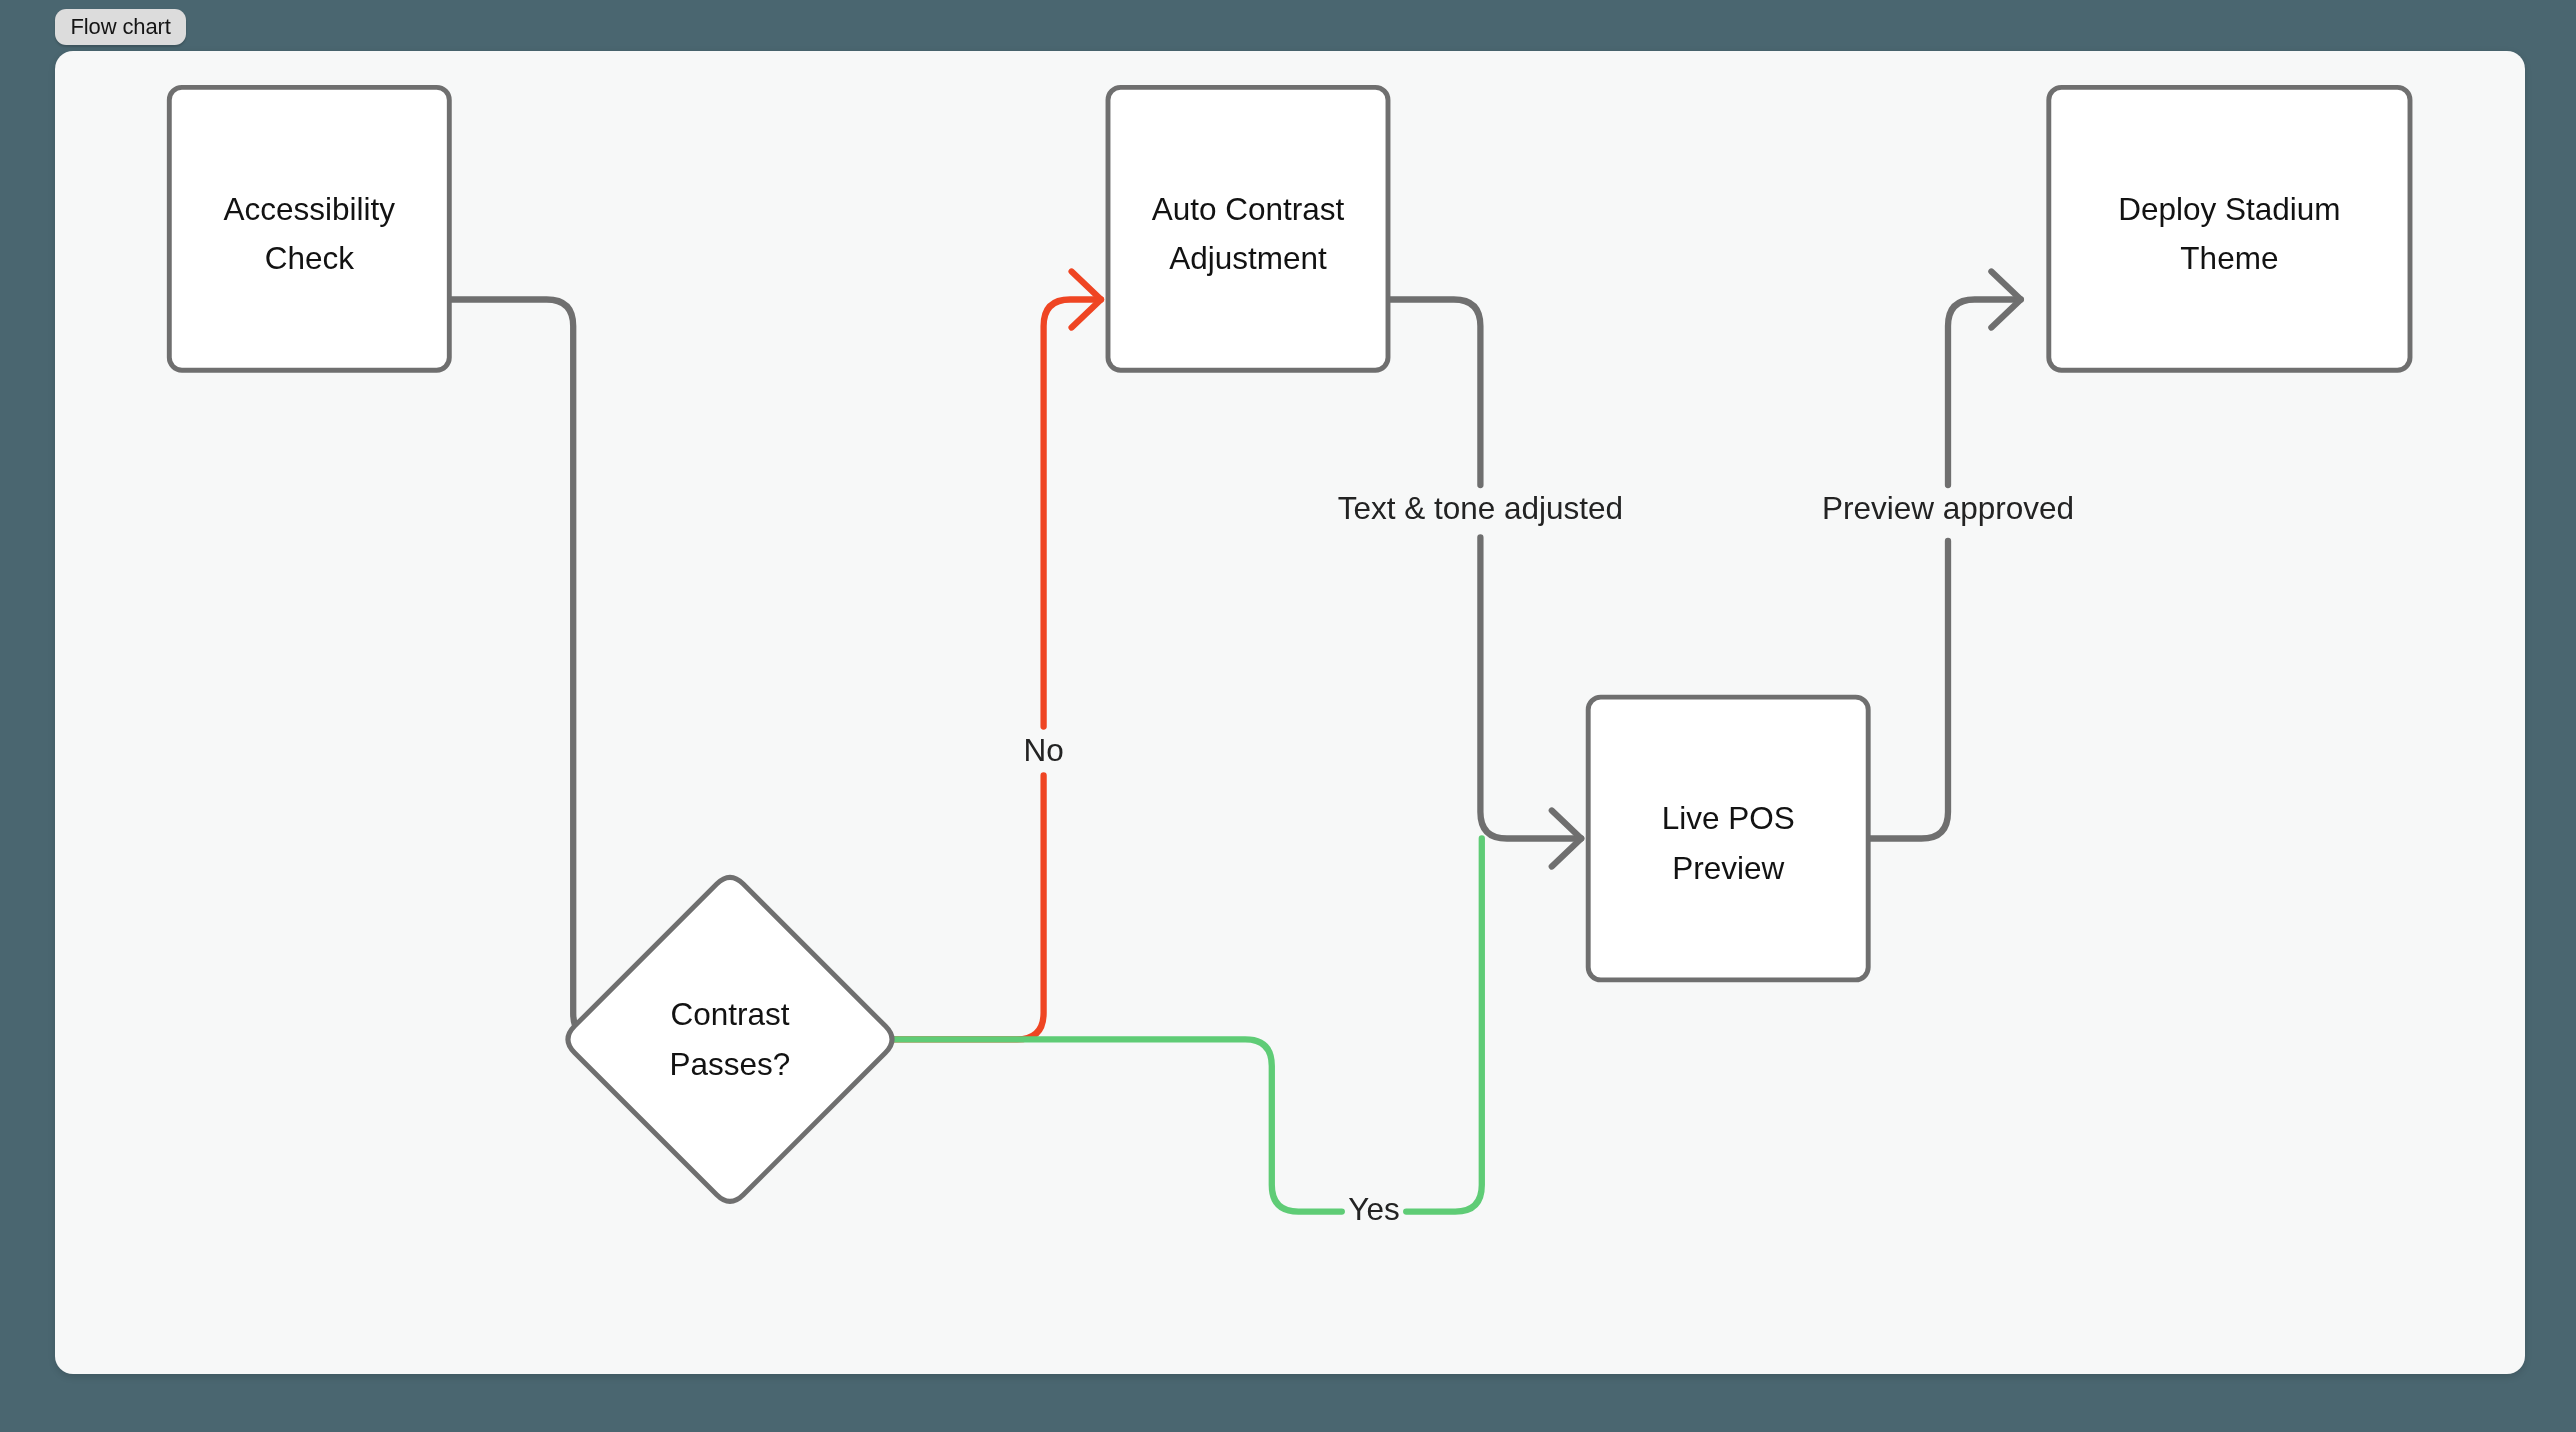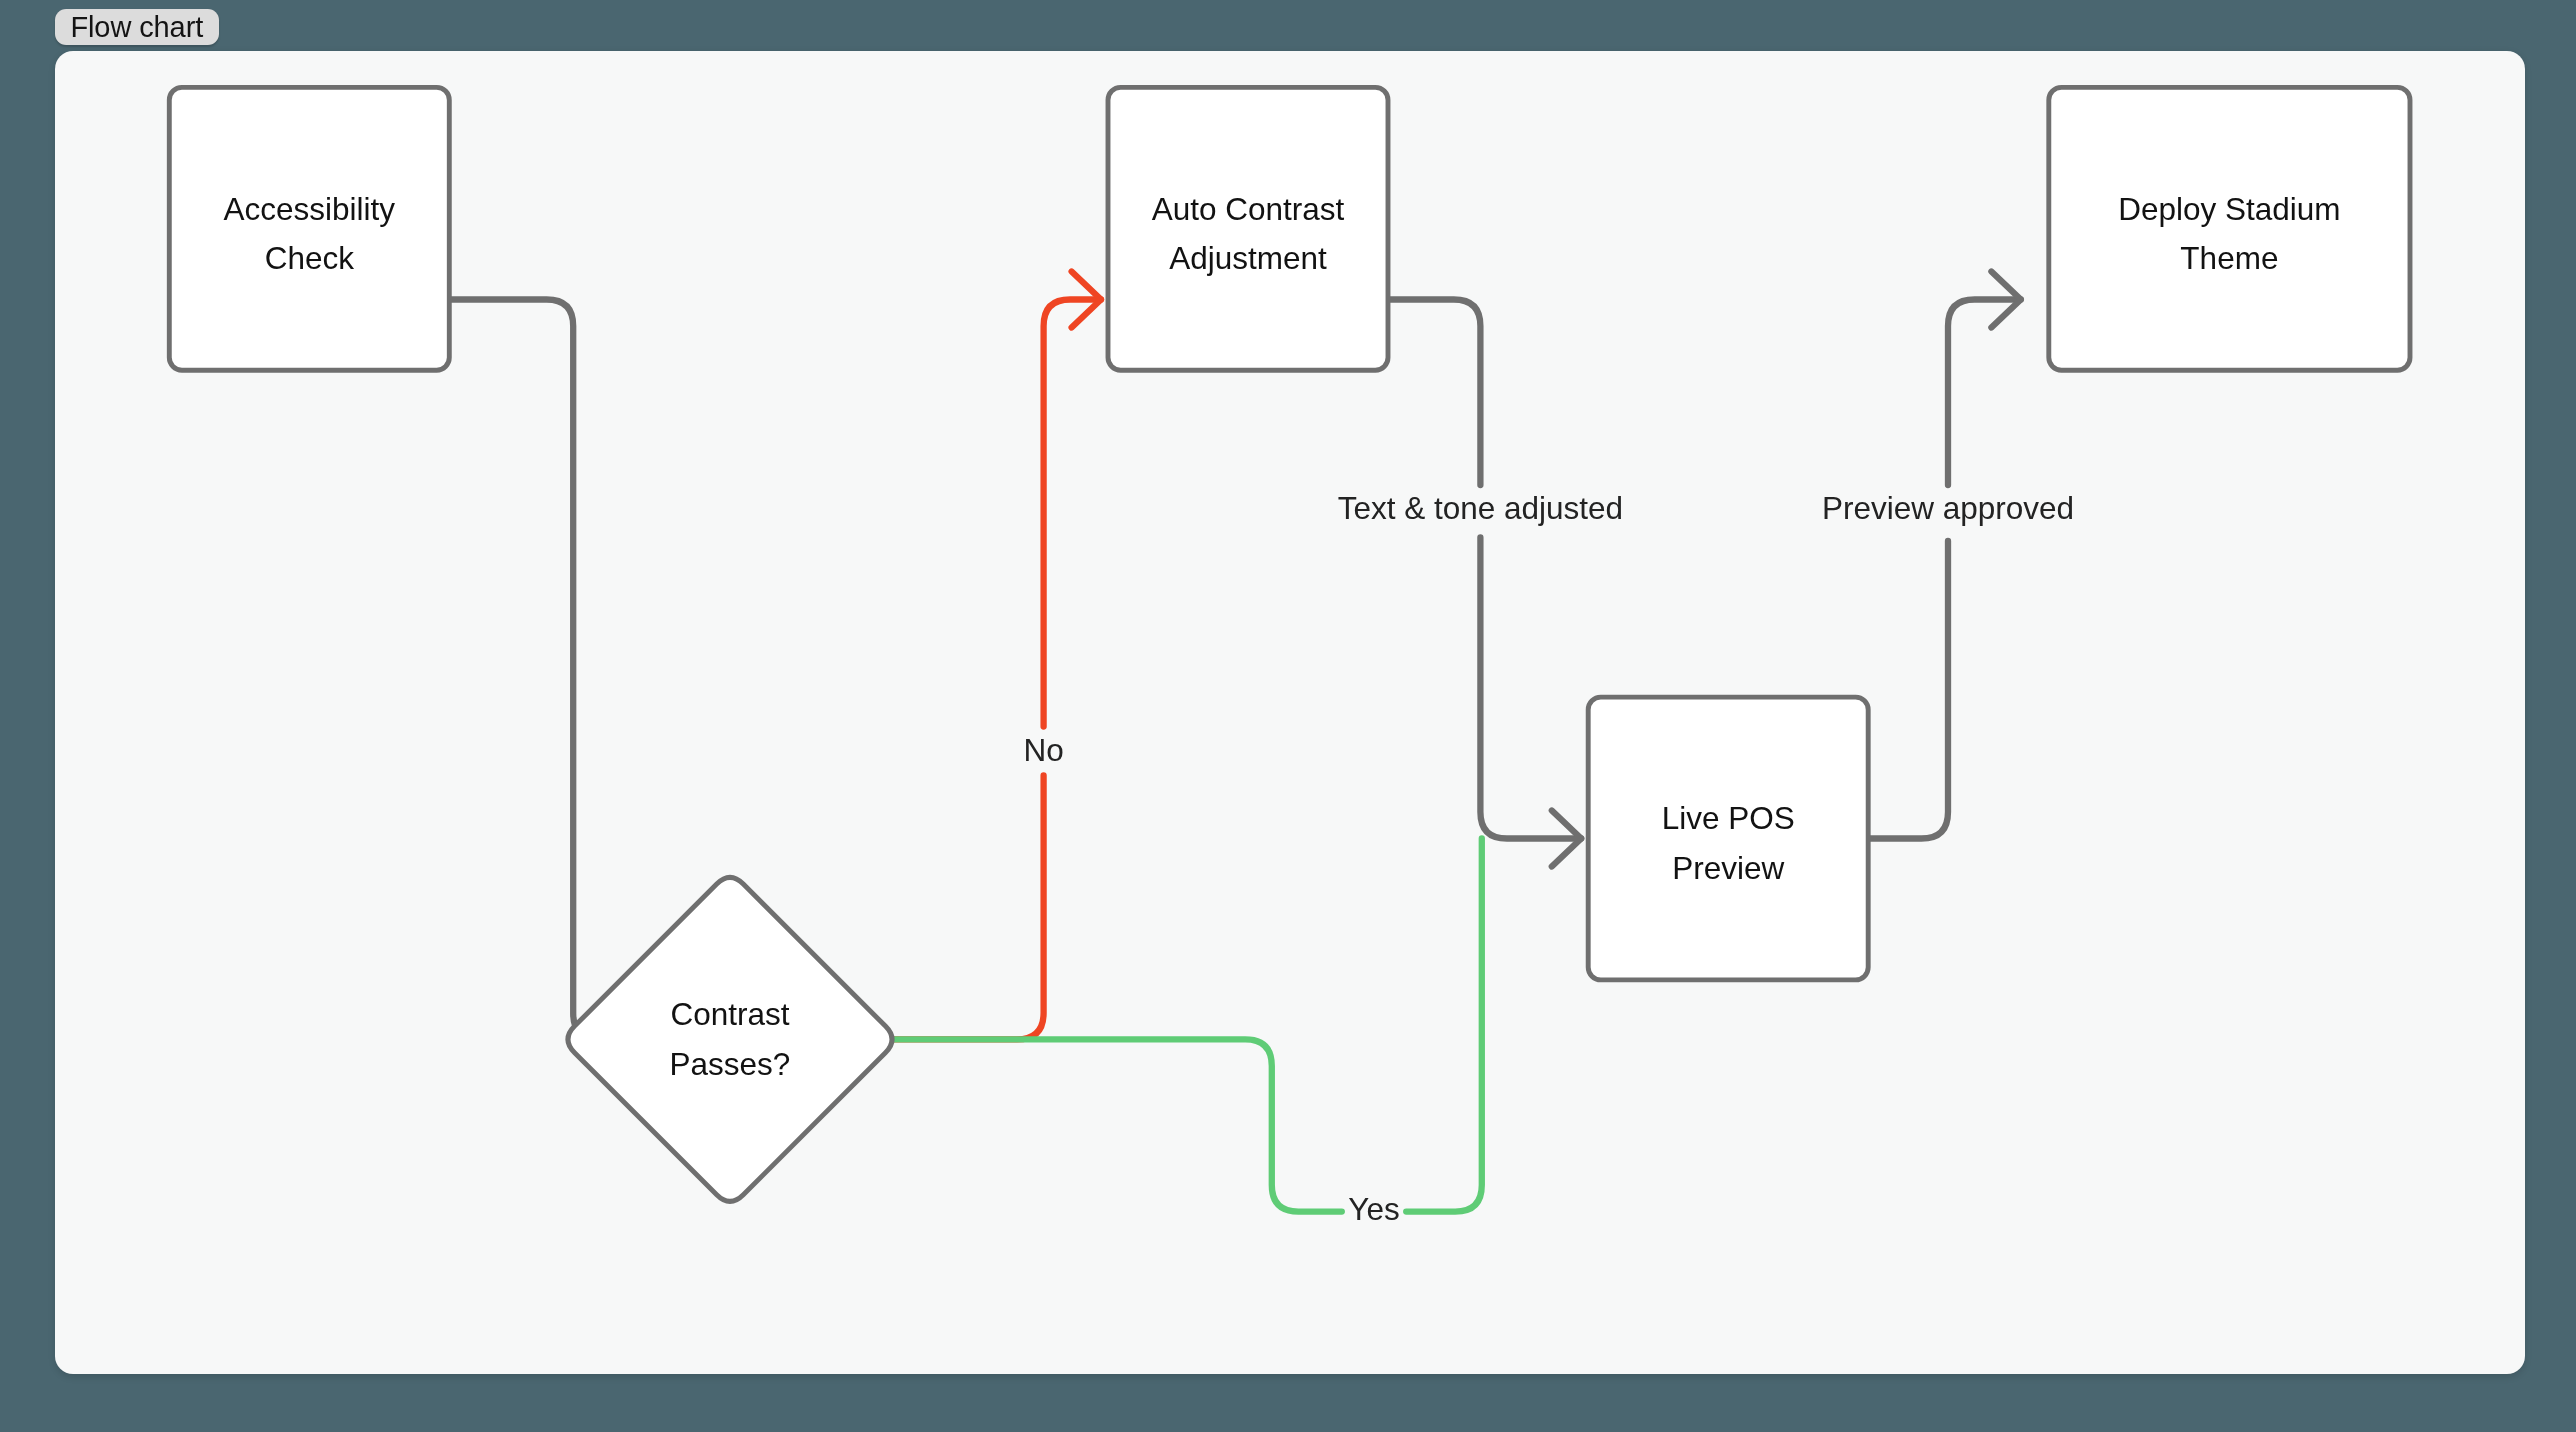--- a/index.html
+++ b/index.html
@@ -28,21 +28,21 @@
     position: absolute;
     left: 55px;
     top: 9px;
     height: 36px;
     padding: 0 15.4px;
     display: flex;
     align-items: center;
     background: #dcdcdc;
     border-radius: 11.2px;
     box-shadow: 0 1.4px 2.1px rgba(0,0,0,0.18);
-    font-size: 29px;
+    font-size: 22px;
     color: #141414;
     letter-spacing: -0.1px;
     white-space: nowrap;
   }
 
   
   #canvas-card {
     position: absolute;
     left: 55px;
     top: 51px;

